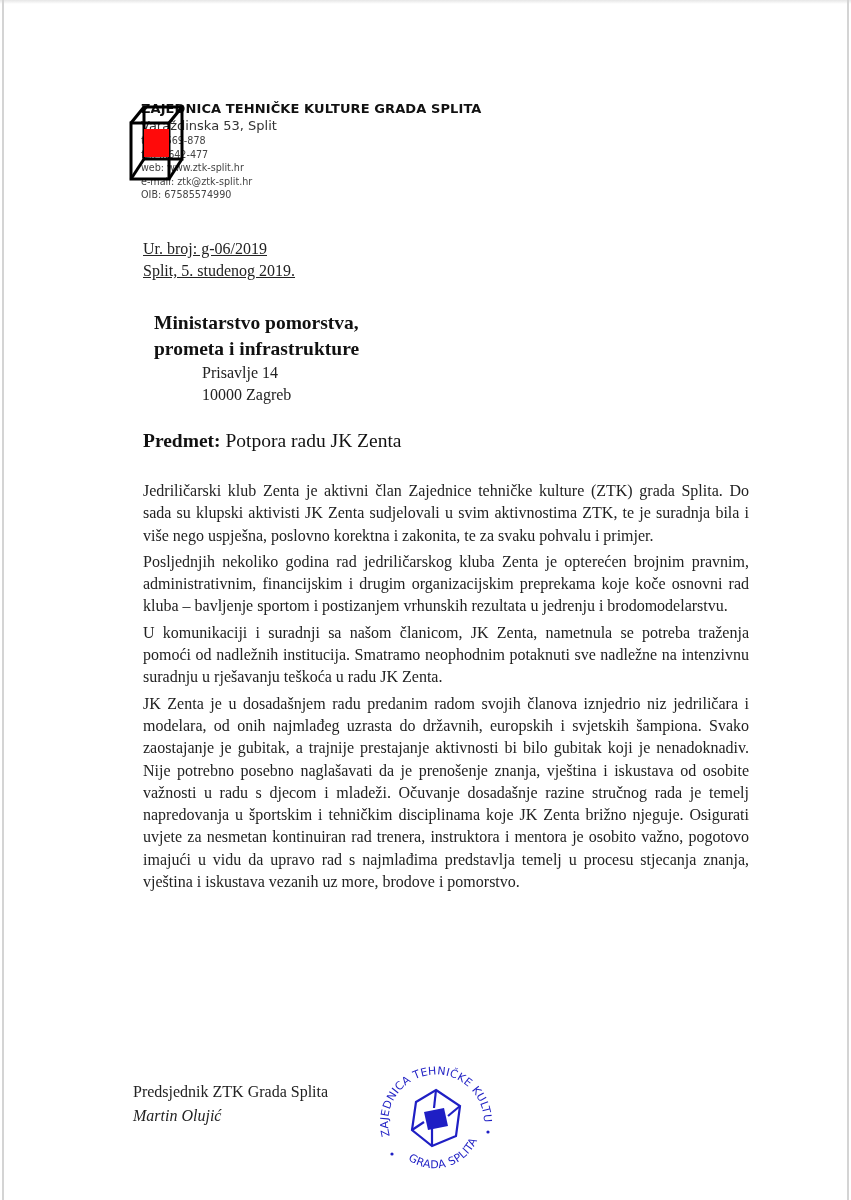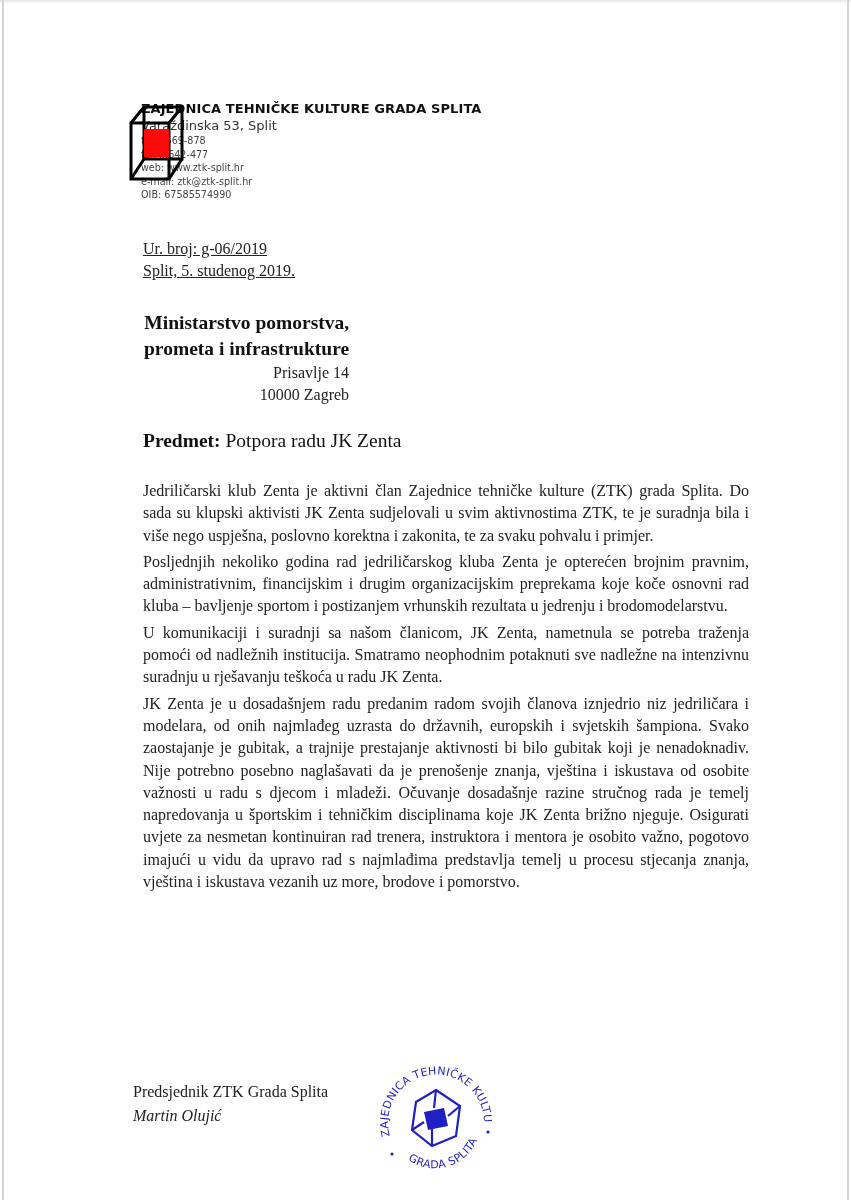--- a/index.html
+++ b/index.html
@@ -12,21 +12,21 @@
     
     .letterhead { position: absolute; left: 141px; top: 100px; font-family: "DejaVu Sans", sans-serif; color: #222; }
     .lh-org { font-size: 13px; font-weight: bold; letter-spacing: 0.1px; line-height: 18px; color: #111; }
     .lh-address { font-size: 13px; line-height: 16px; color: #333; }
     .lh-line { font-size: 9.6px; line-height: 13.6px; color: #444; }
     .lh-logo { position: absolute; left: 128px; top: 105px; width: 58px; height: 78px; }
 
     
     .ref { position: absolute; left: 143px; top: 238px; font-size: 16px; line-height: 22px; color: #222; text-decoration: underline; }
 
-    .recipient { position: absolute; left: 144px; top: 310px; font-size: 16px; color: #222; text-align: right; }
+    .recipient { position: absolute; left: 154px; top: 310px; font-size: 16px; color: #222; }
     .recipient .name { font-size: 19.5px; font-weight: bold; line-height: 26px; color: #111; }
     .recipient .addr { font-size: 16px; line-height: 22px; margin-left: 48px; }
 
     .subject { position: absolute; left: 143px; top: 428px; font-size: 19.5px; line-height: 26px; color: #111; }
     .subject .label { font-weight: bold; }
 
     .body-text { position: absolute; left: 143px; top: 480px; width: 606px; font-size: 16px; line-height: 22.3px; color: #222; text-align: justify; }
     .body-text p { margin-bottom: 4px; }
 
     .signature { position: absolute; left: 133px; top: 1080px; font-size: 16px; line-height: 24px; color: #222; }

